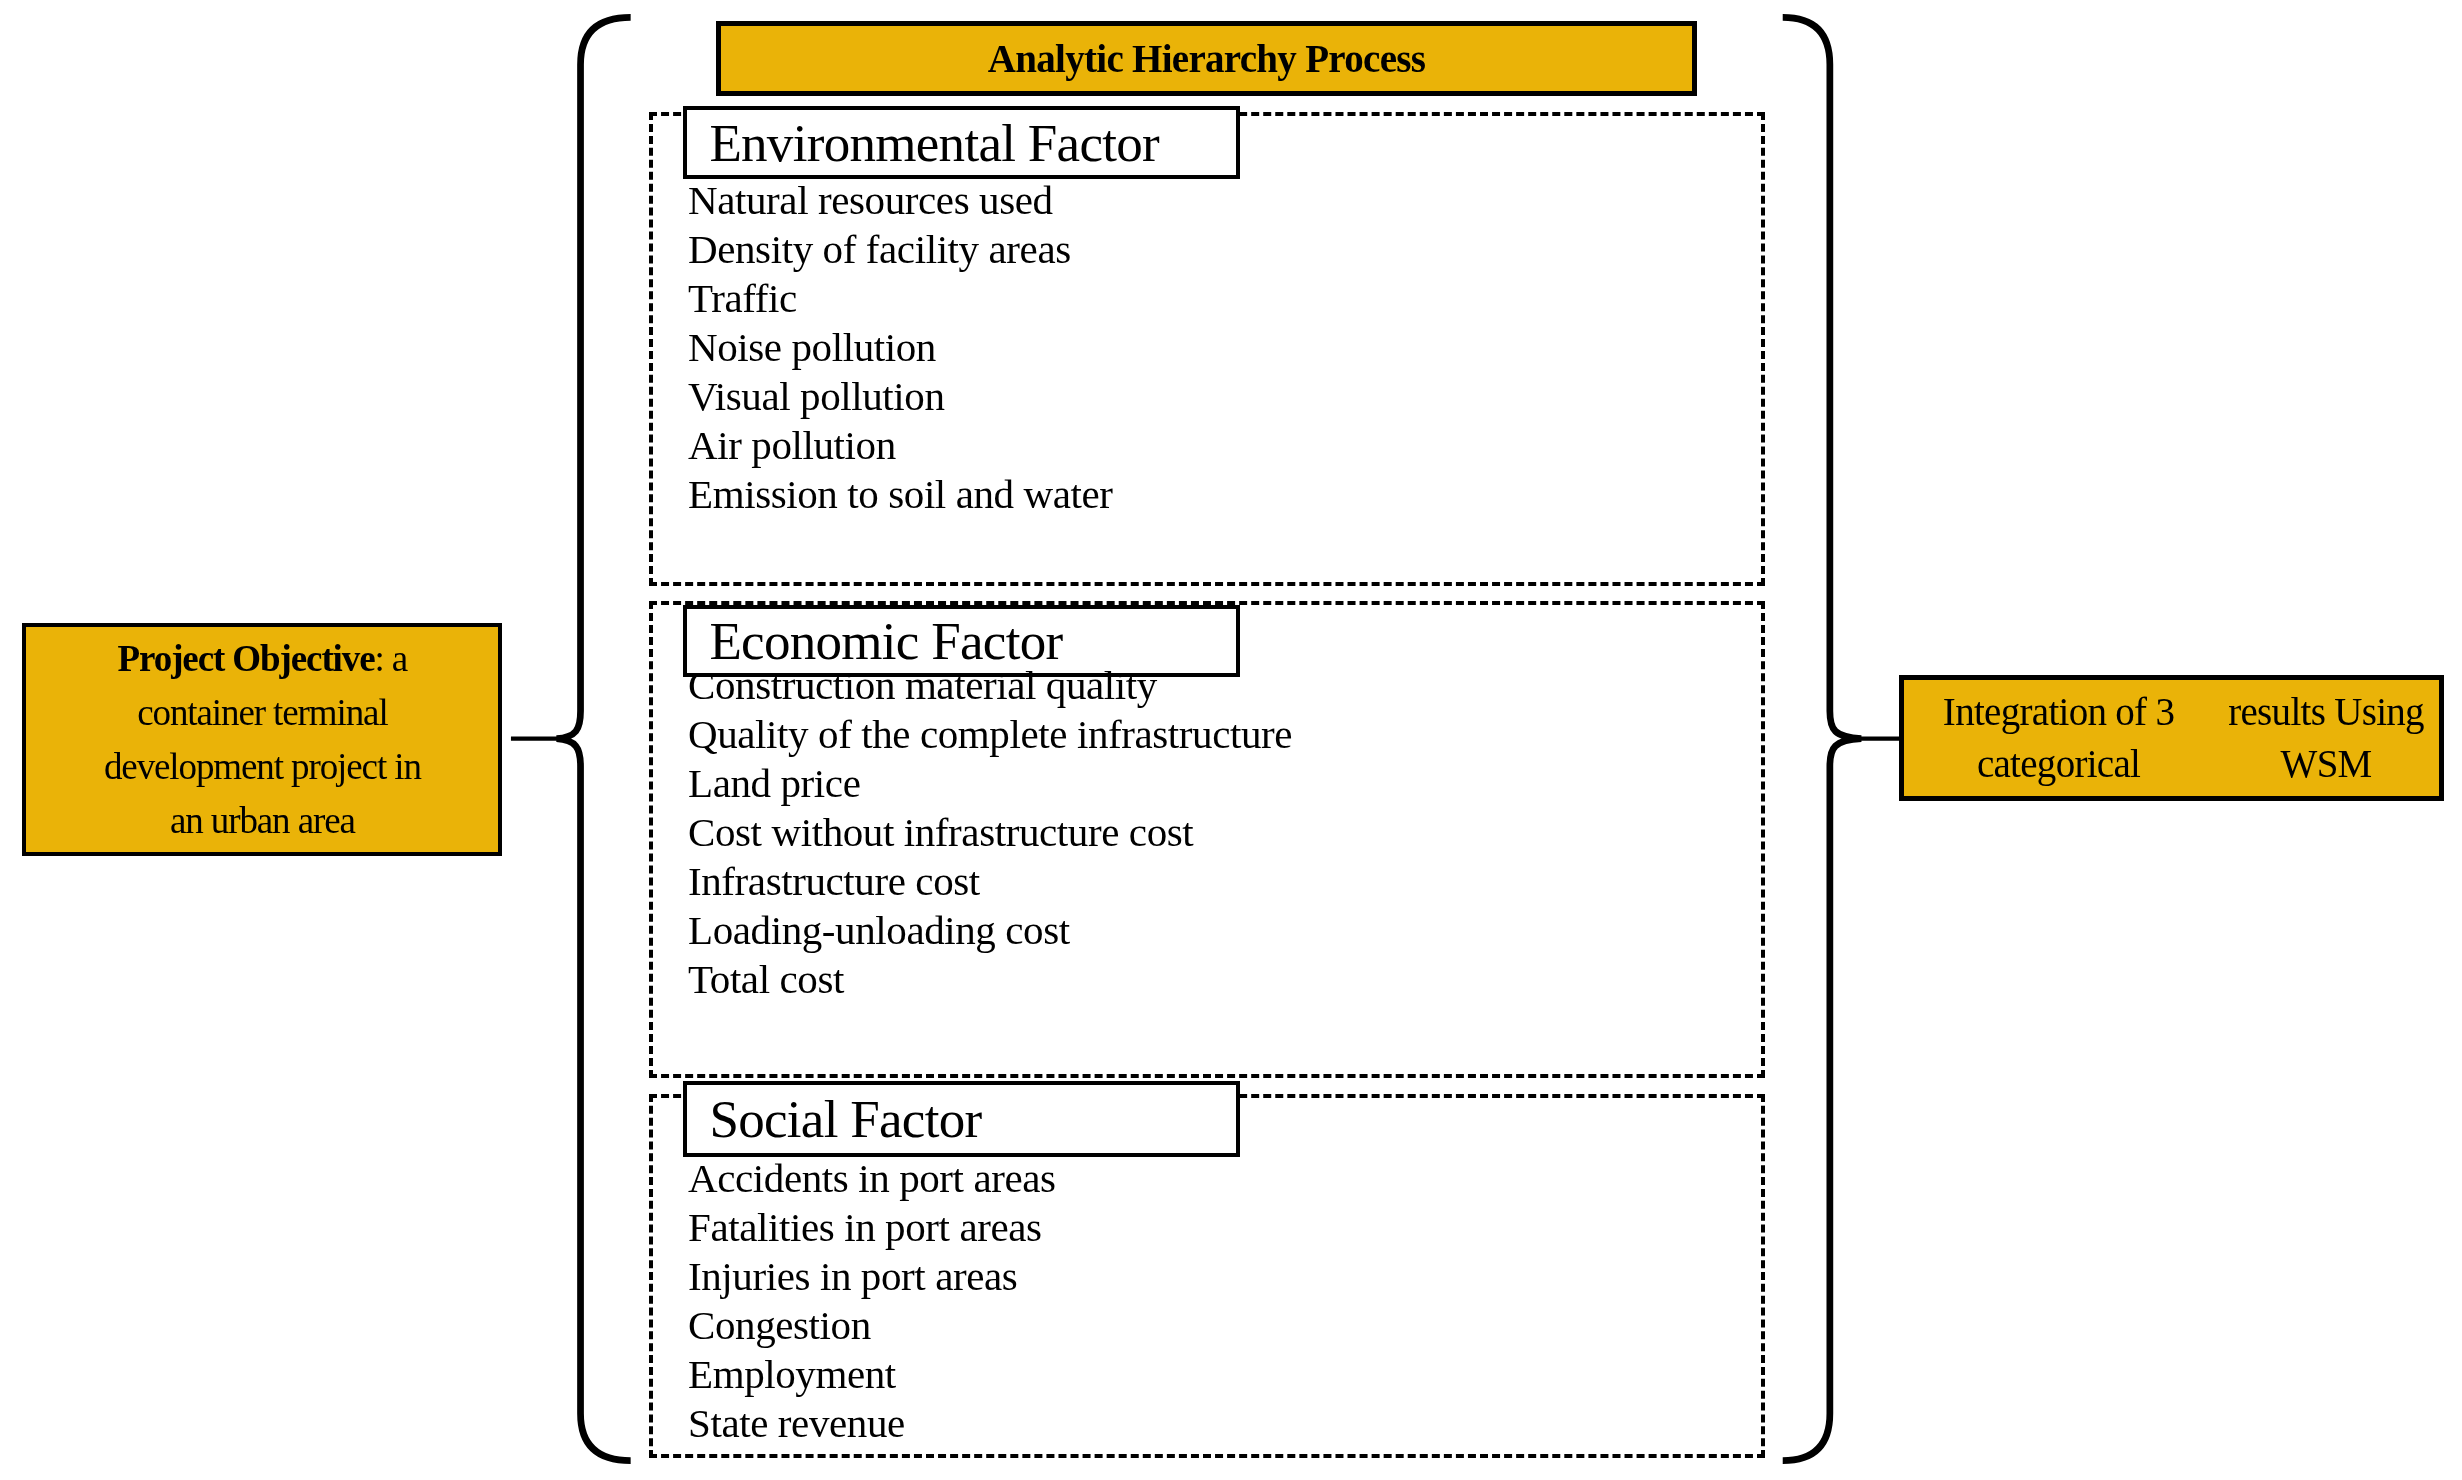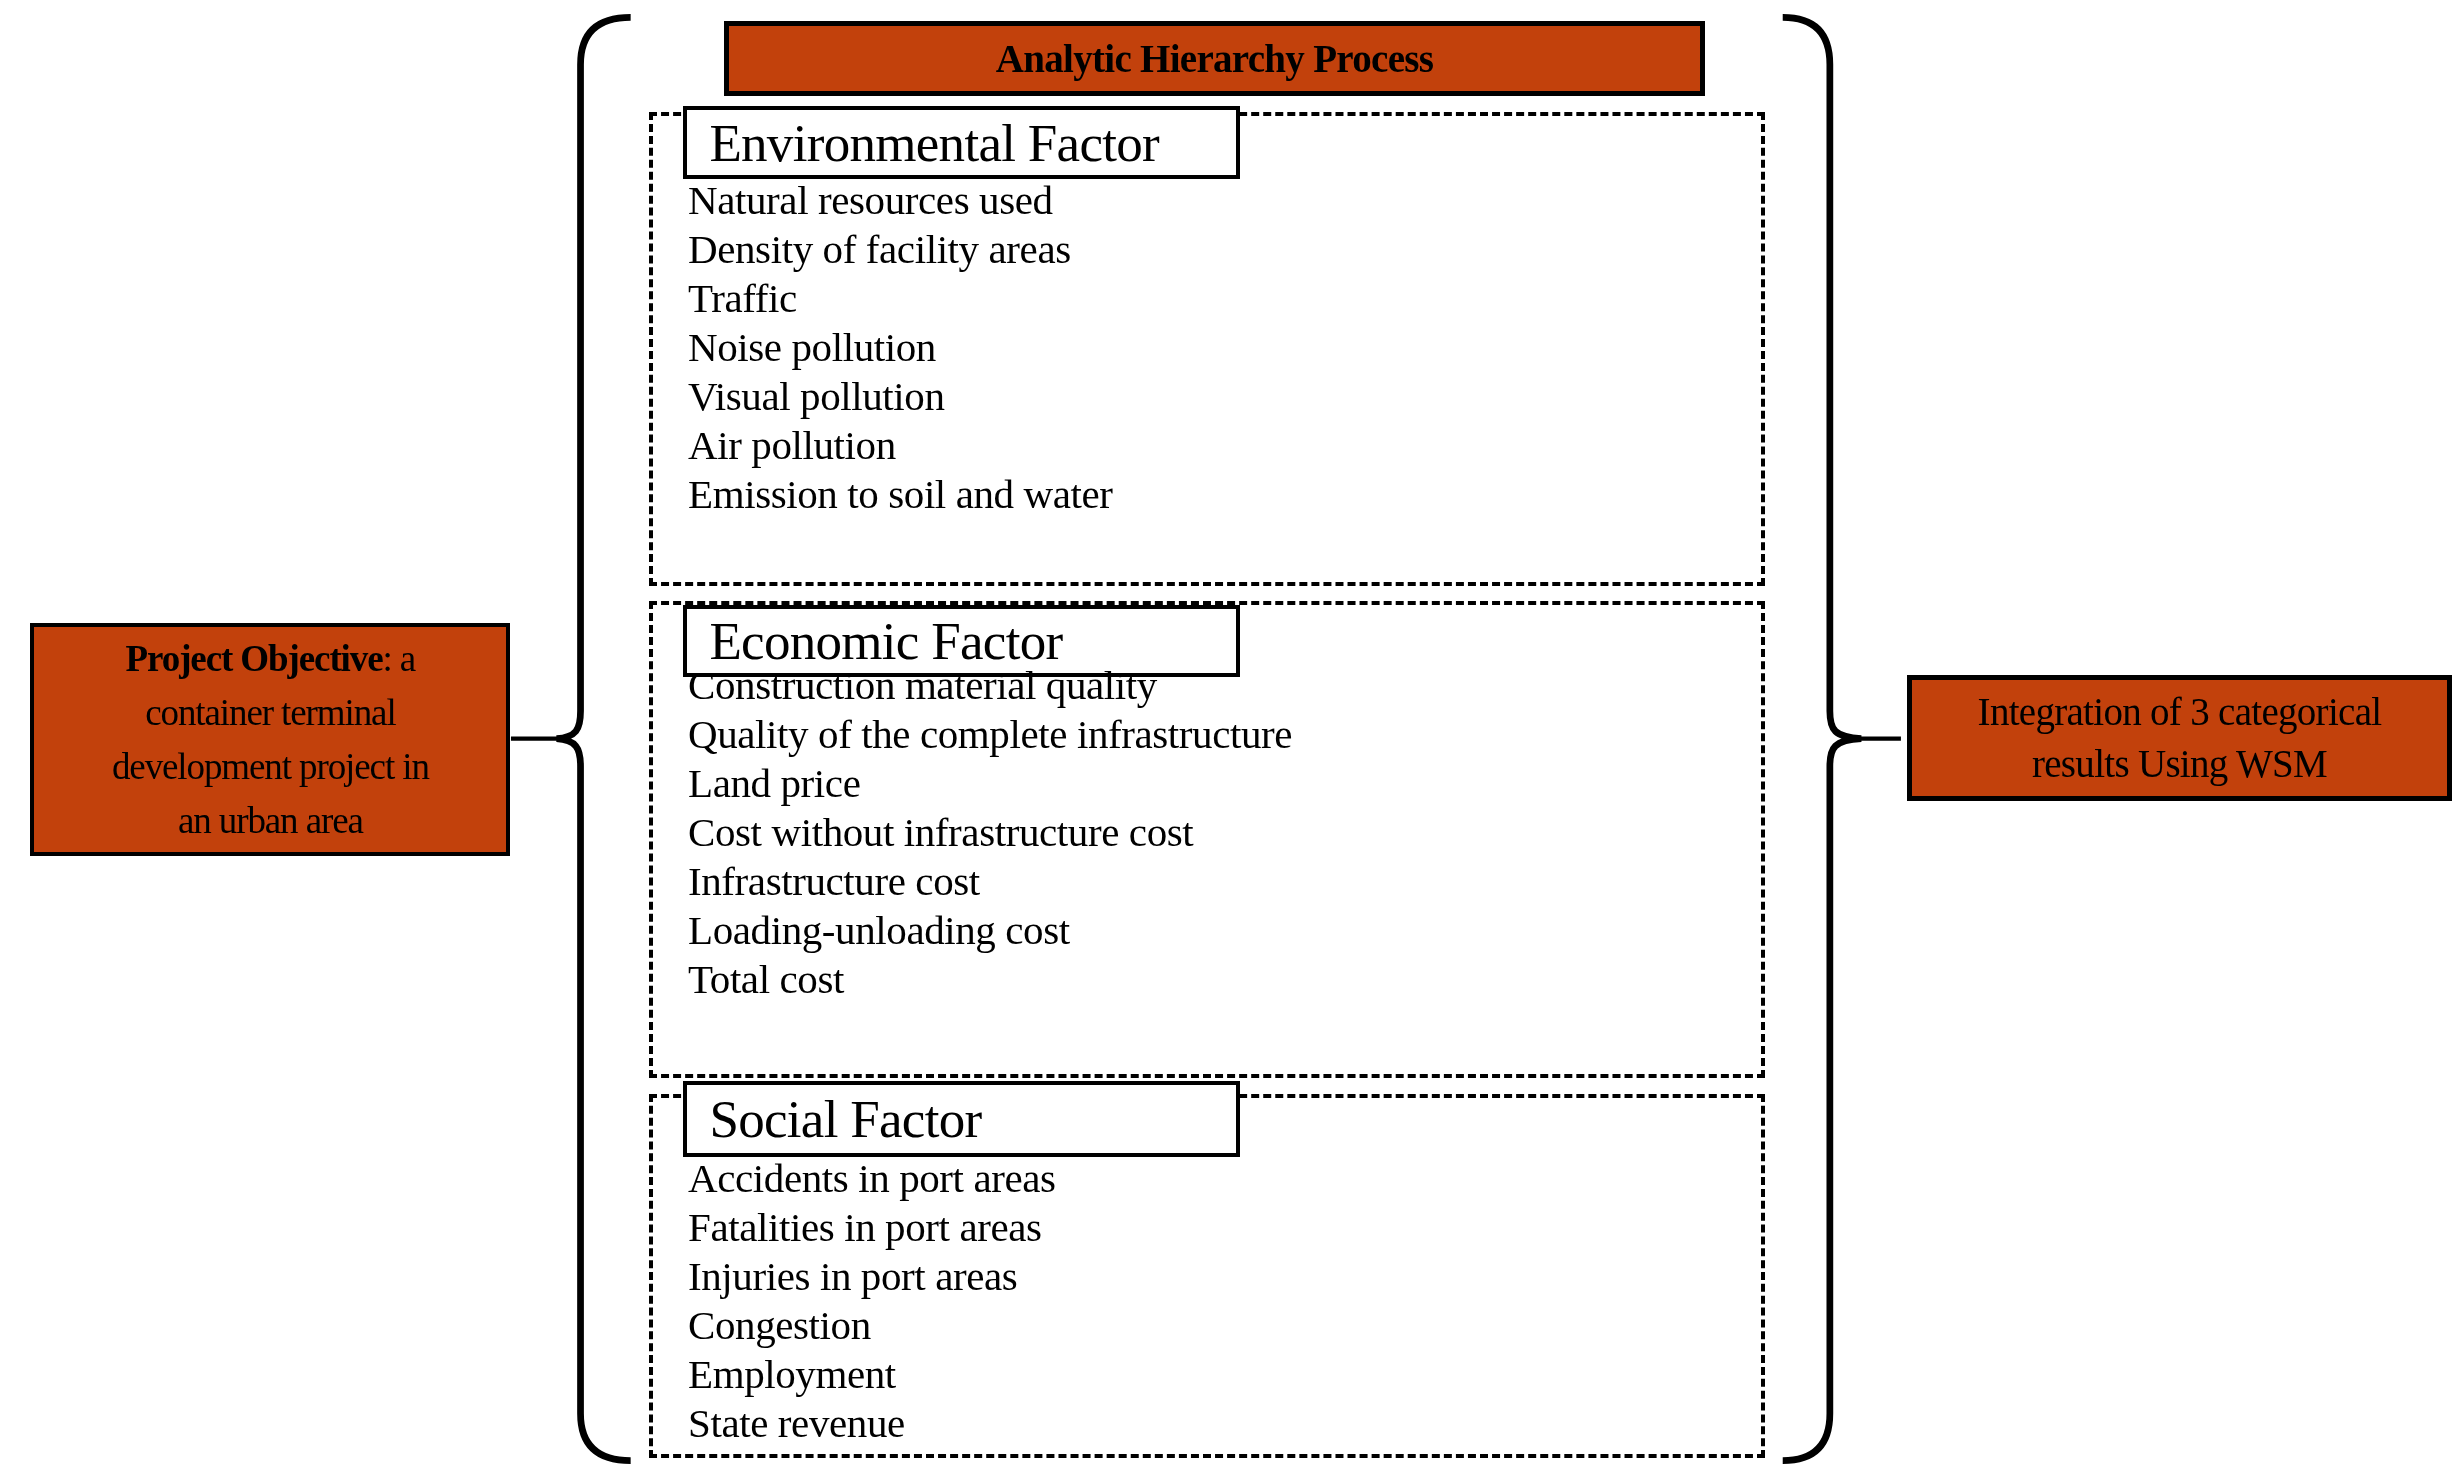--- a/index.html
+++ b/index.html
@@ -19,22 +19,21 @@
   .layer {
     position: absolute;
     left: 0;
     top: 0;
     width: 2462px;
     height: 1481px;
   }
   .box {
     position: absolute;
     box-sizing: border-box;
-    background: #c2410c;
-    margin-left: 8px;
+    background: #eab308;
   }
   
   .objective {
     left: 22.4px;
     top: 623px;
     width: 480px;
     height: 233px;
     border: 4.5px solid #000000;
     display: flex;
     flex-direction: column;
@@ -107,21 +106,20 @@
   .items.eco-items { top: 661px; }
   .items.soc-items { top: 1154px; }
   
   .integration {
     left: 1899px;
     top: 675px;
     width: 545px;
     height: 126px;
     border: 5.2px solid #000000;
     display: flex;
-    flex-direction: column;
     justify-content: center;
     align-items: center;
     text-align: center;
     font-size: 39px;
     line-height: 52px;
     letter-spacing: -0.7px;
   }
   svg.braces-layer { z-index: 0; }
 </style>
 </head>

